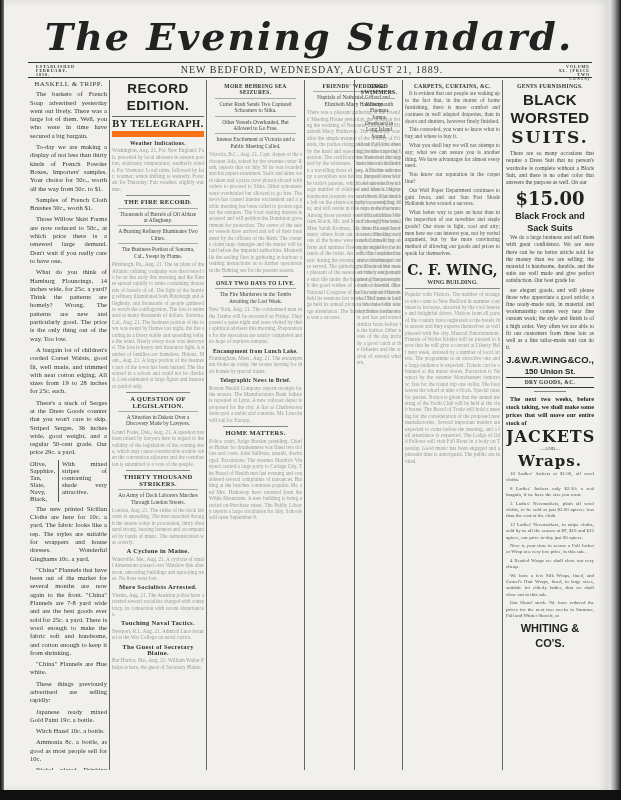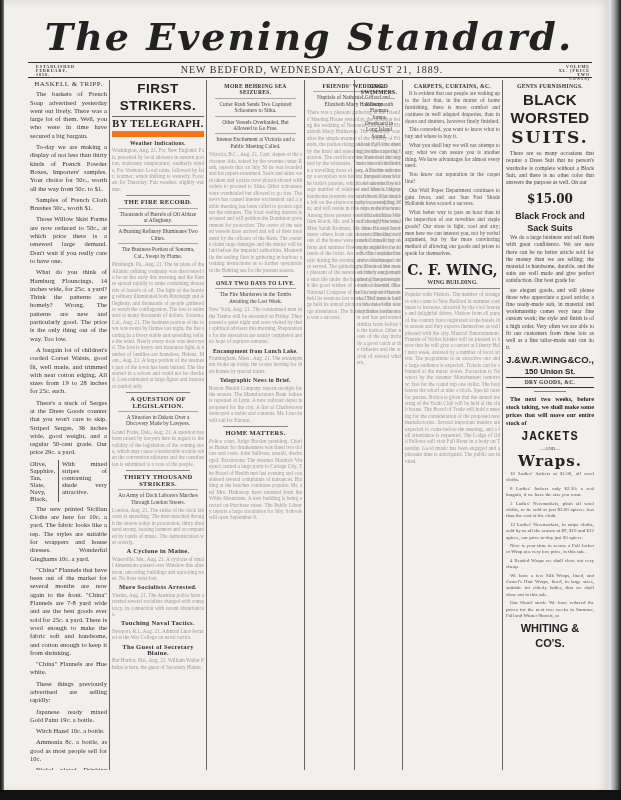--- a/index.html
+++ b/index.html
@@ -87,21 +87,21 @@
     <p>These things previously advertised are selling rapidly:</p>
     <p>Japanese ready mixed Gold Paint 19c. a bottle.</p>
     <p>Witch Hazel 10c. a bottle.</p>
     <p>Ammonia 8c. a bottle, as good as most people sell for 10c.</p>
     <p>Nickel plated Drinking Cups in screw top box, 25c.</p>
 
   </div>
   <div class="colsep" style="left:105px;"></div>
 
   <div class="col c2">
-    <div class="bigtitle">FIRST STRIKERS.</div>
+    <div class="bigtitle">RECORD EDITION.</div>
     <div class="bigtitle2">BY TELEGRAPH.</div>
     <div class="hd">Weather Indications.</div>
     <div class="filler">Washington, Aug. 21. For New England: Fair, preceded by local showers in eastern portion; stationary temperature; southerly winds. For Vermont: Local rains, followed by fair; warmer; winds shifting to westerly. Forecast for Thursday: Fair weather, slightly warmer.</div>
     <div class="sep"></div>
     <div class="hd big">THE FIRE RECORD.</div>
     <div class="sub">Thousands of Barrels of Oil Ablaze at Allegheny.</div>
     <div class="sub">A Burning Refinery Illuminates Two Cities.</div>
     <div class="sub">The Business Portion of Sonoma, Cal., Swept by Flame.</div>
     <div class="filler">Pittsburgh, Pa., Aug. 21. The tar plant of the Atlantic refining company was discovered to be on fire early this morning and the flames spread rapidly to tanks containing thousands of barrels of oil. The light of the burning refinery illuminated both Pittsburgh and Allegheny, and thousands of people gathered to watch the conflagration. The loss is estimated at many thousands of dollars. Sonoma, Cal., Aug. 21. The business portion of the town was swept by flames last night, the fire starting in a livery stable and spreading before the wind. Nearly every store was destroyed. The loss is heavy and insurance light. A number of families are homeless. Helena, Mont., Aug. 21. A large portion of the business part of the town has been burned. The fire started in a saloon and could not be checked. Loss estimated at large figure and insurance partial only.</div>
     <div class="sep"></div>
@@ -172,30 +172,30 @@
     <div class="sep" style="margin:2px 0;"></div>
     <div class="filler">Popular with Visitors. The number of strangers who come to New Bedford in summer continues to increase, attracted by the cool breezes and delightful drives. Visitors from all parts of the country have registered at the hotels this season and they express themselves as well pleased with the city. Musical Entertainment. Friends of Walter Kidder will be pleased to know that he will give a concert at Liberty Hall next week, assisted by a number of local artists. The programme is an attractive one and a large audience is expected. Tickets can be obtained at the music stores. Excursion to Newport by the steamer Monohansett tomorrow; fare for the round trip one dollar. The boat leaves the wharf at nine o'clock. Special rates for parties. Notice is given that the annual meeting of the Yacht Club will be held at the club house. The Board of Trade will hold a meeting for the consideration of the proposed new manufactories. Several important matters are expected to come before the meeting, and a full attendance is requested. The Lodge of Odd Fellows will visit Fall River in a body on Tuesday. Good music has been engaged and a pleasant time is anticipated. The public are invited.</div>
   </div>
   <div class="colsep" style="left:498px;"></div>
 
   <div class="col c6">
     <div class="hd">GENTS FURNISHINGS.</div>
     <div class="ad-big-sans" style="font-size:15px; line-height:18px; letter-spacing:0.3px;">BLACK WORSTED</div>
     <div class="ad-big-serif" style="font-size:17px; line-height:20px; letter-spacing:2px; margin-bottom:3px;">SUITS.</div>
     <p>There are so many occasions that require a Dress Suit that no person's wardrobe is complete without a Black Suit, and there is no other color that answers the purpose as well. On our</p>
-    <div class="ad-big-serif" style="font-size:12px; line-height:22px;">$15.00</div>
+    <div class="ad-big-serif" style="font-size:18px; line-height:22px;">$15.00</div>
     <div class="ad-big-sans" style="font-size:9px; line-height:12px;">Black Frock and Sack Suits</div>
     <p>We do a large business and sell them with great confidence. We are sure there can be no better article sold for the money than we are selling; the material is handsome, durable, and the suits are well made and give perfect satisfaction. Our best grade for</p>
     <p>are elegant goods, and will please those who appreciate a good article; a fine ready-made suit, in material and workmanship comes very near fine custom work; the style and finish is of a high order. Very often we are able to fit our customers from these lots as well as a fine tailor-made suit can do it.</p>
     <div class="ad-big-sans" style="font-size:9.5px; line-height:13px;">J.&amp;W.R.WING&amp;CO.,</div>
     <div class="ad-big-sans" style="font-size:8px; line-height:11px; border-bottom:1px solid #333;">150 Union St.</div>
     <div class="hd" style="border-bottom:1px solid #333; margin:1px 0 2px 0;">DRY GOODS, &amp;C.</div>
     <div class="sep" style="margin:3px 28px;"></div>
     <p style="font-weight:bold; font-size:6.2px; line-height:8px; color:#222;">The next two weeks, before stock taking, we shall make some prices that will move our entire stock of</p>
-    <div class="ad-big-serif" style="font-size:12px; line-height:16px; letter-spacing:1px;font-family:Liberation Mono, monospace;">JACKETS</div>
+    <div class="ad-big-serif" style="font-size:16px; line-height:16px; letter-spacing:1px;">JACKETS</div>
     <div style="text-align:center; font-size:5px;">—AND—</div>
     <div class="ad-big-serif" style="font-size:15px; line-height:19px; letter-spacing:1px;">Wraps.</div>
     <div style="font-size:5px; line-height:6.4px; color:#555;">
       <p>10 Ladies' Jackets at $1.00, all wool cloths.</p>
       <p>8 Ladies' Jackets only $2.50; a real bargain, if we have the size you want.</p>
       <p>3 Ladies' Newmarkets, plain all wool cloths, to be sold at just $3.00 apiece; less than the cost of the cloth.</p>
       <p>12 Ladies' Newmarkets, in stripe cloths, sold by us all the season at $9, $10 and $12 apiece, our price to-day just $5 apiece.</p>
       <p>Now is your time to secure a Fall Jacket or Wrap at a very low price, in this sale.</p>
       <p>4 Beaded Wraps we shall close out very cheap.</p>
       <p>We have a few Silk Wraps, lined, and Camel's Hair Wraps, lined, in large sizes, suitable for elderly ladies, that we shall close out in this sale.</p>

